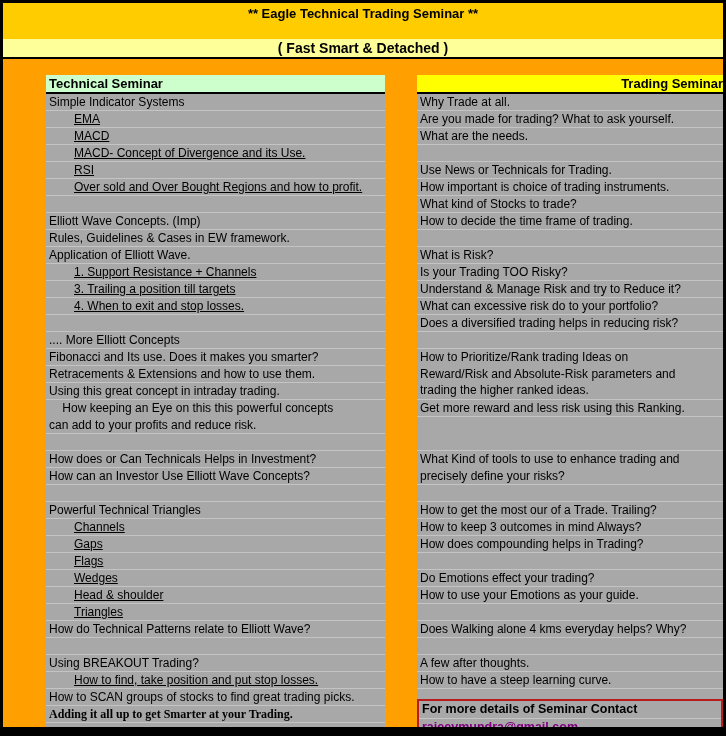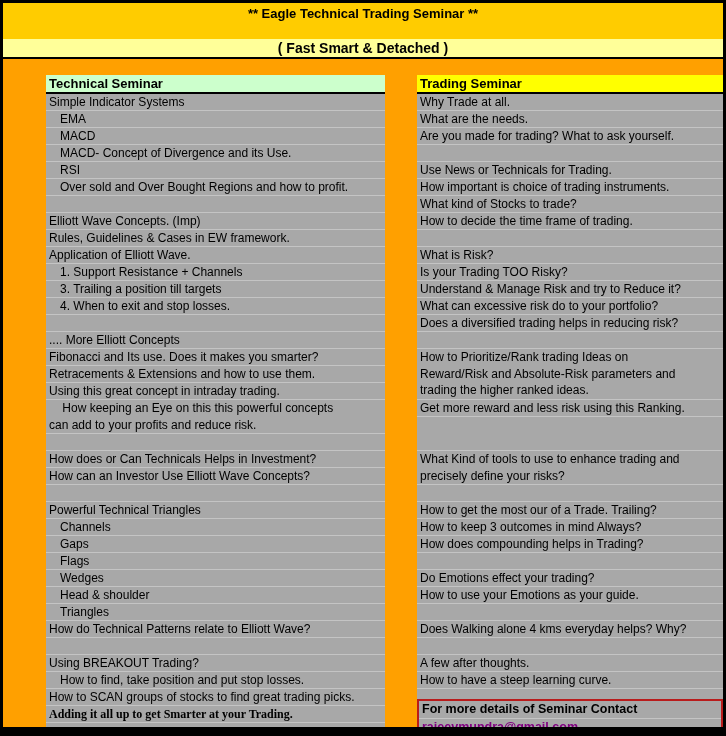--- a/index.html
+++ b/index.html
@@ -27,27 +27,27 @@
     background: var(--gray, #A8A8A8);
   }
   .col-left  { left:43px;  width:339px; }
   .col-right { left:414px; width:306px; }
   .col-header {
     height:17px; line-height:17px; font-size:13px; font-weight:bold;
     padding-left:3px; border-bottom:2px solid #000; box-sizing:content-box;
     white-space:nowrap; overflow:hidden;
   }
   .col-left  .col-header { background: var(--green, #CCFFCC); }
-  .col-right .col-header { background: var(--yellow, #FFFF00); }
+  .col-right .col-header { background: var(--yellow, #FFFF00); text-align: right; }
   .row {
     box-sizing:border-box; height:17px; line-height:16px; font-size:12px;
     padding-left:3px; border-bottom:1px solid #C4C4C4;
     white-space:pre-wrap; overflow:hidden;
   }
-  .row.ind { padding-left:14px; }
+  .row.ind { padding-left:28px;text-decoration:underline; }
   .row.bold { font-weight:bold;font-family:Liberation Serif, serif; }
   .row.l2 { height:34px; line-height:16.5px; }
   .row.l3 { height:51px; line-height:16.5px; }
   .row.sp { height:10px; border-bottom:none; }
   .contact {
     border:2px solid #b91c1c; background: var(--gray, #A8A8A8);
   }
   .crow {
     box-sizing:border-box; height:18px; line-height:17px; font-size:12.5px;
     font-weight:bold; padding-left:3px; border-bottom:1px solid #C4C4C4;
@@ -103,22 +103,22 @@
           <div class="row">Using BREAKOUT Trading?</div>
           <div class="row ind">How to find, take position and put stop losses.</div>
           <div class="row">How to SCAN groups of stocks to find great trading picks.</div>
           <div class="row bold">Adding it all up to get Smarter at your Trading.</div>
         </div>
     </div>
     <div class="col col-right">
       <div class="col-header">Trading Seminar</div>
       <div>
           <div class="row">Why Trade at all.</div>
+          <div class="row">Are you made for trading? What to ask yourself.</div>
           <div class="row">What are the needs.</div>
-          <div class="row">Are you made for trading? What to ask yourself.</div>
           <div class="row"></div>
           <div class="row">Use News or Technicals for Trading.</div>
           <div class="row">How important is choice of trading instruments.</div>
           <div class="row">What kind of Stocks to trade?</div>
           <div class="row">How to decide the time frame of trading.</div>
           <div class="row"></div>
           <div class="row">What is Risk?</div>
           <div class="row">Is your Trading TOO Risky?</div>
           <div class="row">Understand &amp; Manage Risk and try to Reduce it?</div>
           <div class="row">What can excessive risk do to your portfolio?</div>

